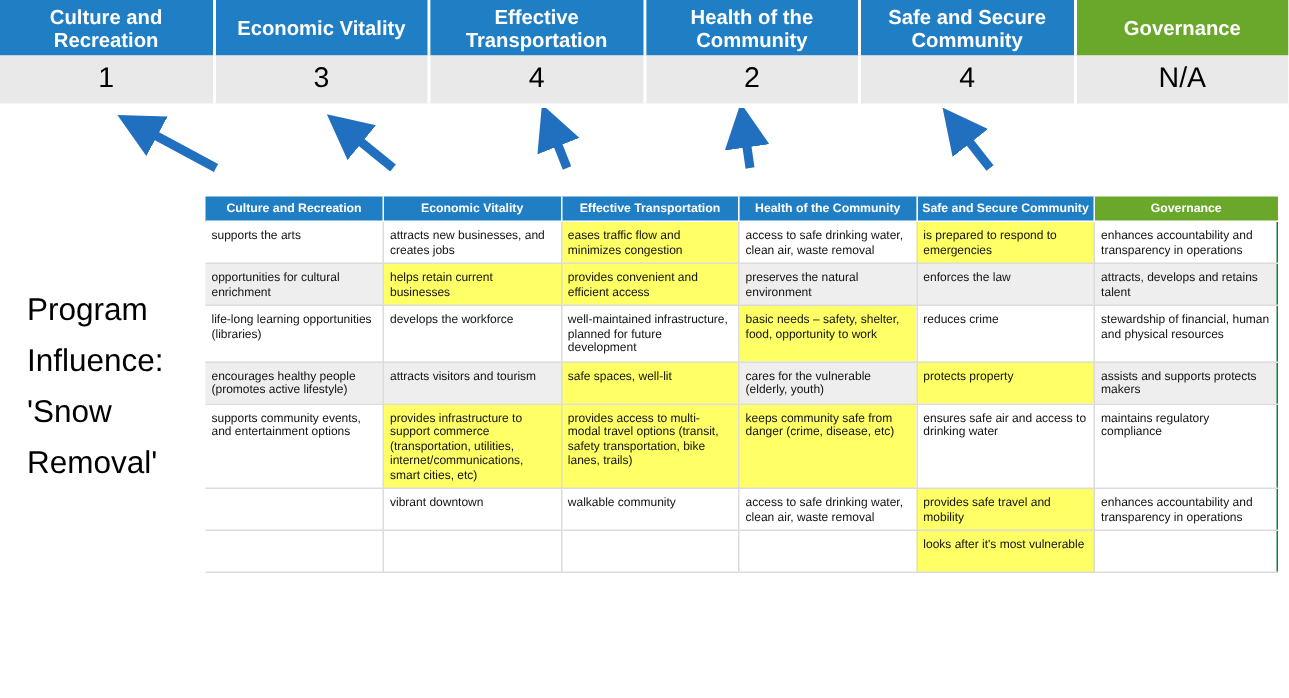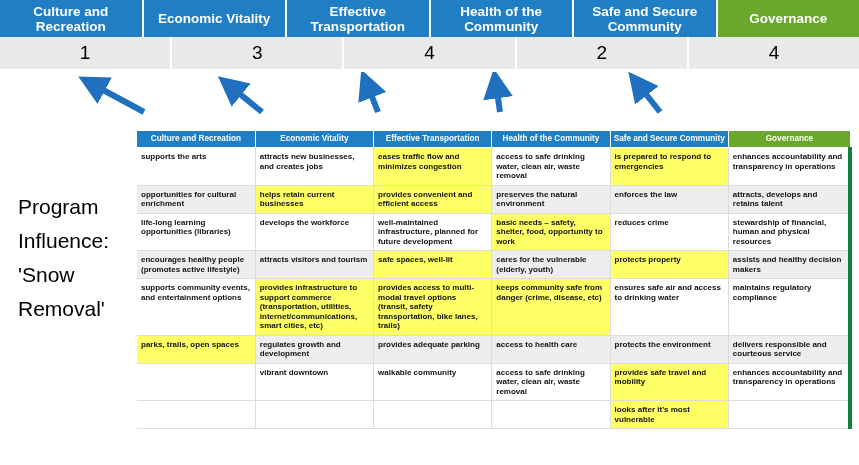--- a/index.html
+++ b/index.html
@@ -117,26 +117,25 @@
     font-size: 8px;
     line-height: 9.5px;
     color: #111111;
     vertical-align: top;
     padding: 4px 4px;
     background: #ffffff;
     border-right: 1px solid #dcdcdc;
     border-bottom: 1px solid #dcdcdc;
     height: 28px;
     box-sizing: border-box;
-    font-weight: bold;
   }
   .matrix td.alt { background: #eeeeee; margin-left: 40px; }
   .matrix td.hl { background: #ffff66; margin-top: 40px; }
   .matrix td.empty { background: #ffffff; border-right-color: #dcdcdc; }
-  .matrix tr td:last-child { border-right: 4px solid #15803d; }
+  .matrix tr td:last-child { border-right: 1px solid #15803d; }
   .matrix col.c0 { width: 107px; }
   .matrix col.c1 { width: 107px; }
   .matrix col.c2 { width: 107px; }
   .matrix col.c3 { width: 107px; }
   .matrix col.c4 { width: 107px; }
   .matrix col.c5 { width: 110px; }
 </style>
 </head>
 <body>
 
@@ -148,20 +147,21 @@
   <div class="top-cell">Safe and Secure Community</div>
   <div class="top-cell gov">Governance</div>
 </div>
 
 <div class="score-band">
   <div class="score-cell">1</div>
   <div class="score-cell">3</div>
   <div class="score-cell">4</div>
   <div class="score-cell">2</div>
   <div class="score-cell">4</div>
+  <div class="score-cell">N/A</div>
 </div>
 
 <svg class="arrows" width="859" height="62" viewBox="0 0 859 62">
   <defs>
     <marker id="ah" markerWidth="5" markerHeight="5" refX="2.4" refY="2.5" orient="auto">
       <path d="M0,0 L5,2.5 L0,5 z" fill="#2170c0"></path>
     </marker>
   </defs>
   <line x1="144" y1="40" x2="92" y2="12" stroke="#2170c0" stroke-width="6" marker-end="url(#ah)"></line>
   <line x1="262" y1="40" x2="230" y2="14" stroke="#2170c0" stroke-width="6" marker-end="url(#ah)"></line>
@@ -215,39 +215,31 @@
         <td class="hl">basic needs – safety, shelter, food, opportunity to work</td>
         <td>reduces crime</td>
         <td>stewardship of financial, human and physical resources</td>
       </tr>
       <tr>
         <td class="alt">encourages healthy people (promotes active lifestyle)</td>
         <td class="alt">attracts visitors and tourism</td>
         <td class="hl">safe spaces, well-lit</td>
         <td class="alt">cares for the vulnerable (elderly, youth)</td>
         <td class="hl">protects property</td>
-        <td class="alt">assists and healthy decision makers</td>
+        <td class="alt">assists and supports protects makers</td>
       </tr>
       <tr>
         <td>supports community events, and entertainment options</td>
         <td class="hl">provides infrastructure to support commerce (transportation, utilities, internet/communications, smart cities, etc)</td>
         <td class="hl">provides access to multi-modal travel options (transit, safety transportation, bike lanes, trails)</td>
         <td class="hl">keeps community safe from danger (crime, disease, etc)</td>
         <td>ensures safe air and access to drinking water</td>
         <td>maintains regulatory compliance</td>
       </tr>
       <tr>
-        <td class="hl">parks, trails, open spaces</td>
-        <td class="alt">regulates growth and development</td>
-        <td class="alt">provides adequate parking</td>
-        <td class="alt">access to health care</td>
-        <td class="alt">protects the environment</td>
-        <td class="alt">delivers responsible and courteous service</td>
-      </tr>
-      <tr>
         <td class="empty"></td>
         <td>vibrant downtown</td>
         <td>walkable community</td>
         <td>access to safe drinking water, clean air, waste removal</td>
         <td class="hl">provides safe travel and mobility</td>
         <td>enhances accountability and transparency in operations</td>
       </tr>
       <tr>
         <td class="empty"></td>
         <td class="empty"></td>

